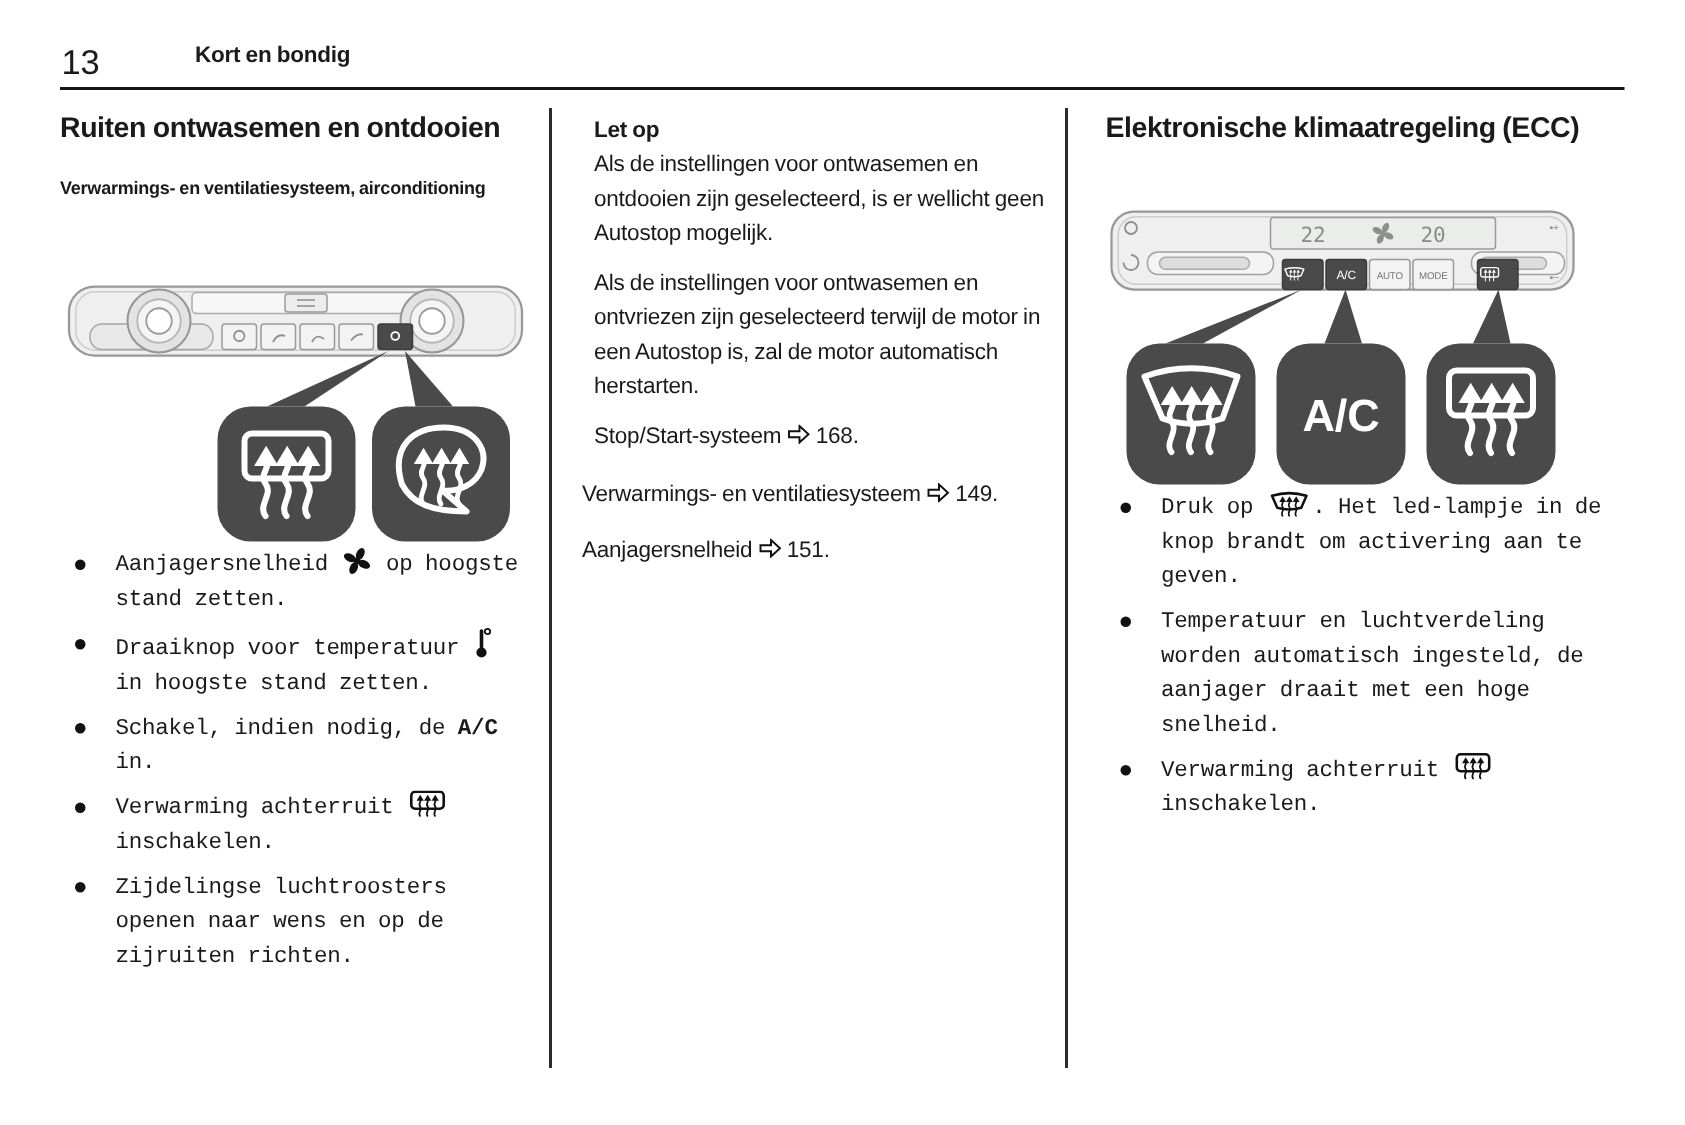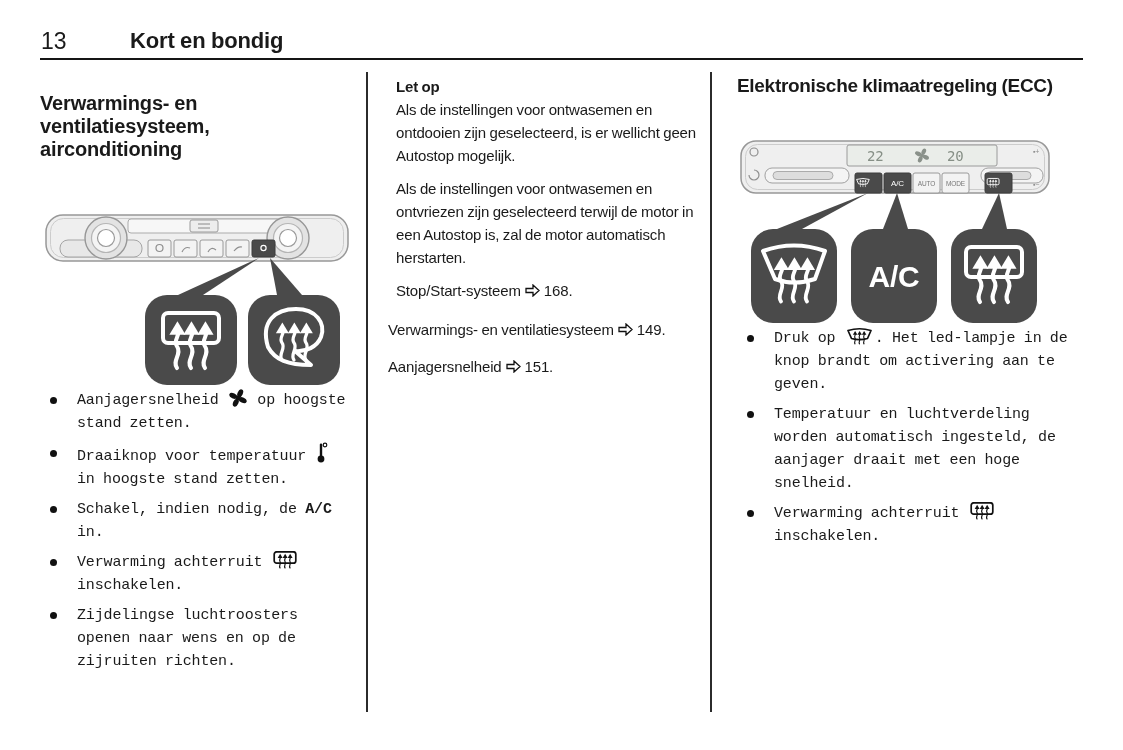--- a/index.html
+++ b/index.html
@@ -3,32 +3,32 @@
 <meta charset="utf-8">
 <style>
   html,body{margin:0;padding:0;background:#ffffff;}
   .page{
     position:relative;width:1123px;height:750px;background:#fff;overflow:hidden;
     font-family:"Liberation Sans", sans-serif;color:#1a1a1a;
     letter-spacing:-0.15px; word-spacing:-0.5px;
   }
   
   .hdr-num{position:absolute;left:41px;top:28px;font-size:23px;}
-  .hdr-title{position:absolute;left:130px;top:28px;font-size:22px;font-weight:bold;}
+  .hdr-title{position:absolute;left:130px;top:28px;font-size:15px;font-weight:bold;}
   .hdr-rule{position:absolute;left:40px;top:58px;width:1043px;height:0;border-top:2px solid #151515;}
   
   .divider{position:absolute;top:72px;height:640px;width:2px;background:#2b2b2b;}
   .div-1{left:366px;} .div-2{left:710px;}
   
   .col{position:absolute;top:75px;}
   .col1{left:40px;width:314px;}
   .col2{left:388px;width:308px;}
   .col3{left:737px;width:354px;}
   h2.section{margin:0;font-size:19px;font-weight:bold;white-space:nowrap;letter-spacing:-0.3px;}
-  .subheading{margin:17px 0 0 0;font-size:20px;font-weight:bold;line-height:23px;width:302px;}
+  .subheading{margin:17px 0 0 0;font-size:12px;font-weight:bold;line-height:23px;width:302px;}
   .body-text, .bullets li, .ref, .note p{font-size:15px;line-height:23px;}
   
   .note{margin-left:8px;}
   .note-title{margin:0;font-weight:bold;}
   .note p{margin:0 0 10px 0;}
   .note .note-title{margin-bottom:0;}
   .ref{margin:0 0 14px 0;}
   .outer-refs{margin-top:16px;}
   .ref .arrow-svg{vertical-align:-1px;margin:0 4px 0 4px;}
   
@@ -92,20 +92,21 @@
 <div class="page">
 
   <div class="hdr-num">13</div>
   <div class="hdr-title">Kort en bondig</div>
   <div class="hdr-rule"></div>
 
   <div class="divider div-1"></div>
   <div class="divider div-2"></div>
 
   <div class="col col1">
+    <h2 class="section">Ruiten ontwasemen en ontdooien</h2>
     <div class="subheading">Verwarmings- en ventilatiesysteem, airconditioning</div>
 
     <svg class="illu illu1" width="330" height="182" viewBox="0 0 330 182">
 
       <g>
         <rect x="6" y="8" width="302" height="46" rx="17" fill="#efefef" stroke="#989898" stroke-width="1.5"></rect>
         <rect x="10.5" y="11.5" width="293" height="39" rx="13" fill="none" stroke="#cccccc" stroke-width="1"></rect>
         <rect x="88" y="12" width="152" height="14" rx="3" fill="#f7f7f7" stroke="#ababab" stroke-width="1"></rect>
         <rect x="150" y="13" width="28" height="12" rx="2" fill="#ededed" stroke="#9b9b9b" stroke-width="1"></rect>
         <g stroke="#8a8a8a" stroke-width="1">

